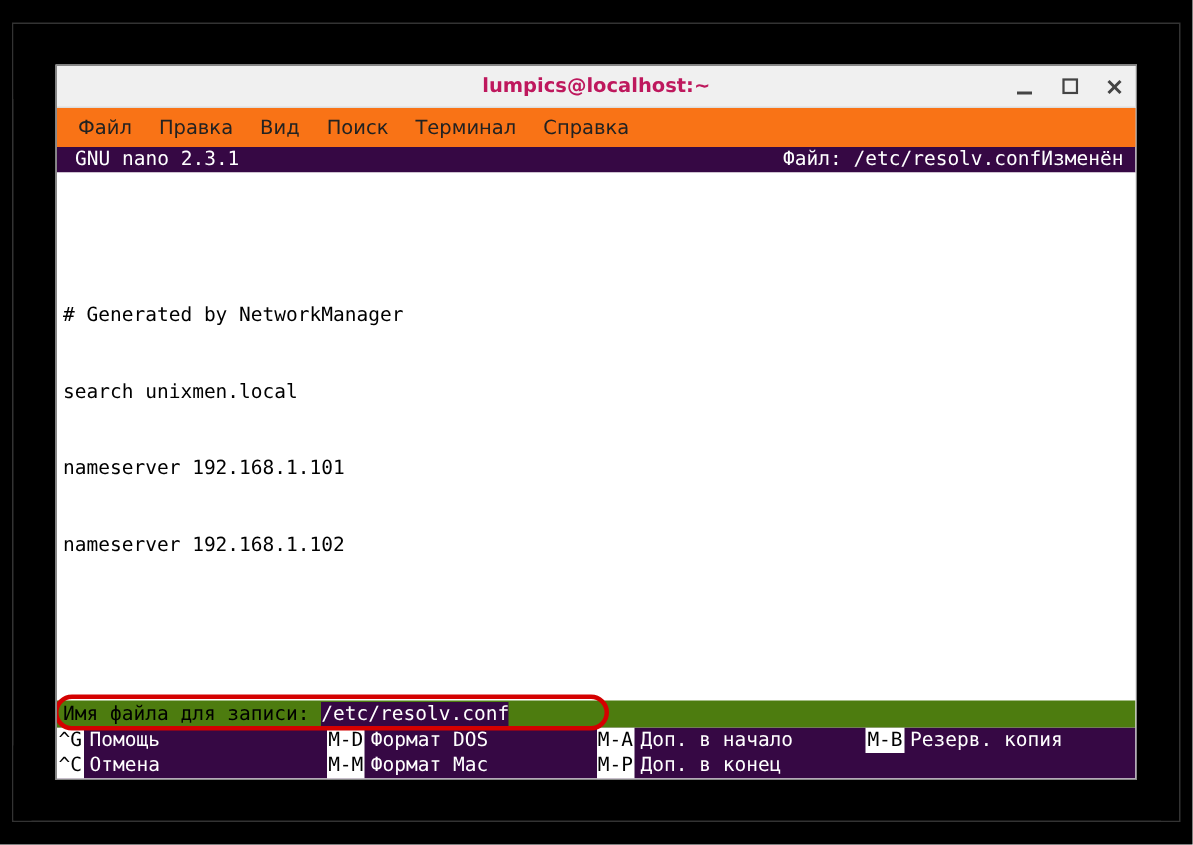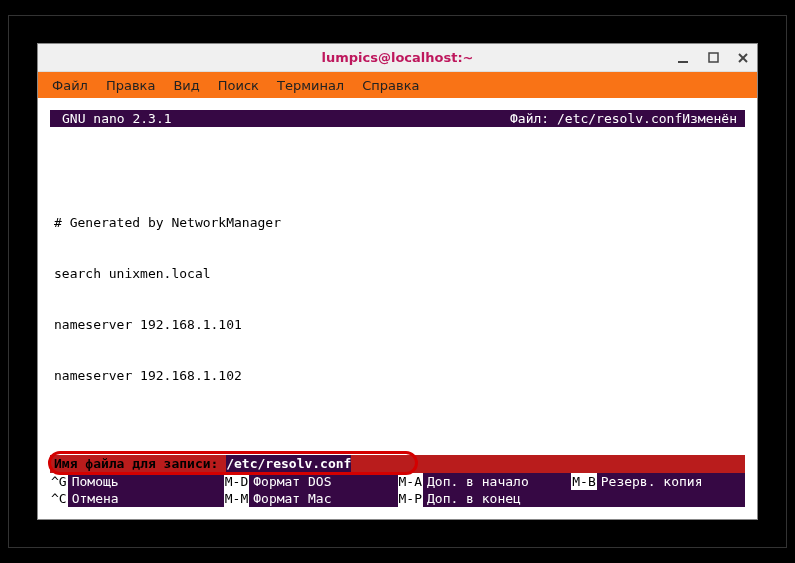--- a/index.html
+++ b/index.html
@@ -74,21 +74,21 @@
       color: #222;
     }
     .menu-item {
       padding: 3px 8px;
       cursor: pointer;
     }
     .terminal {
       flex: 1;
       background: #fff;
       color: #000;
-      padding: 12px;
+      padding: 0;
       display: flex;
       flex-direction: column;
       font-family: "DejaVu Sans Mono", "Liberation Mono", monospace;
       font-size: 13px;
       line-height: 17px;
       overflow: hidden;
     }
     .nano-header {
       background: #360844;
       color: #fff;
@@ -104,27 +104,26 @@
       flex: 1;
       padding: 2px 4px;
       white-space: pre;
       color: #000;
       background: #fff;
     }
     .editor-line { height: 17px; }
     .prompt-row {
       white-space: pre;
       color: #000;
-      background: #b91c1c;
+      background: #4d7c0f;
       padding: 0 4px;
       height: 18px;
       display: flex;
-      align-items: flex-start;
+      align-items: flex-end;
       position: relative;
-      font-weight: bold;
     }
     .highlight-box {
       position: absolute;
       border: 3px solid #d40000;
       border-radius: 12px;
       left: -2px;
       top: -4px;
       height: 24px;
       pointer-events: none;
     }

